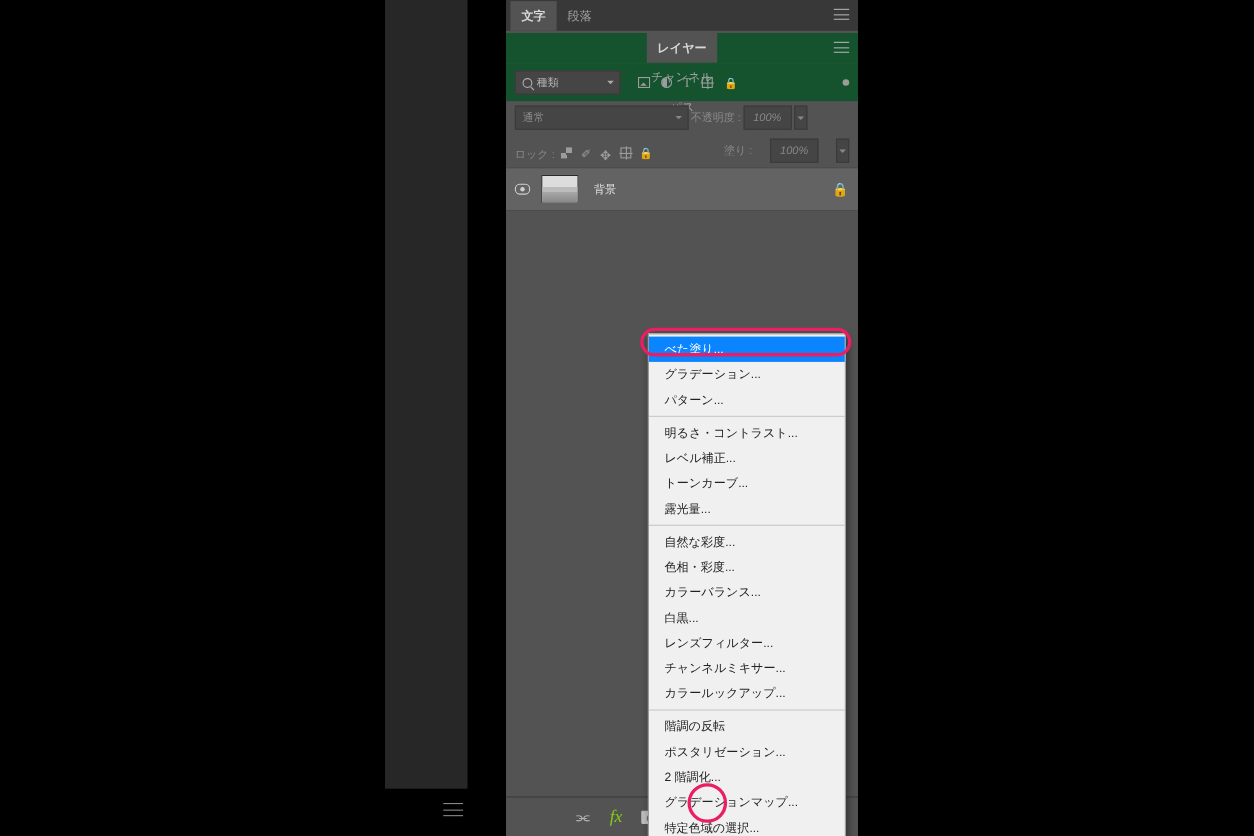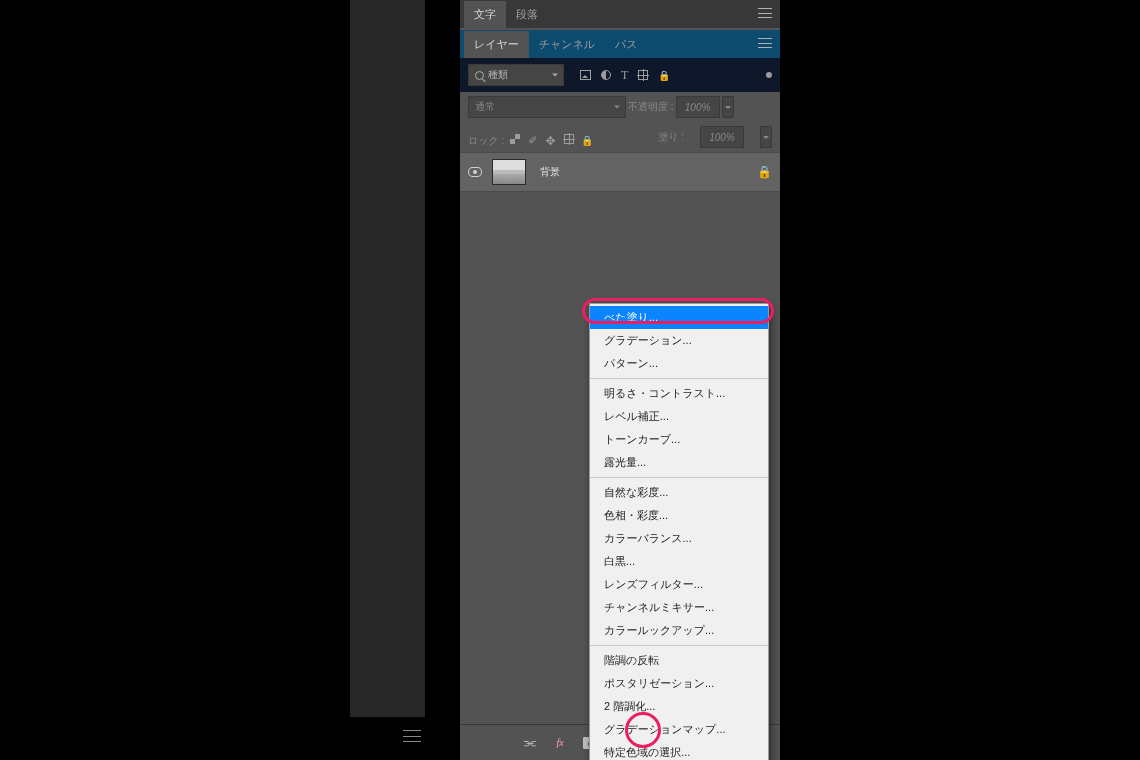--- a/index.html
+++ b/index.html
@@ -1,24 +1,24 @@
 <!DOCTYPE html>
 <html><head>
 <meta charset="utf-8">
 <style>
   * { box-sizing: border-box; margin: 0; padding: 0; font-family: "Hiragino Kaku Gothic Pro", "Meiryo", sans-serif; }
   body { background: #000; width: 1140px; height: 760px; overflow: hidden; position: relative; }
   .panel-area { position: absolute; left: 460px; top: 0; width: 320px; height: 760px; background: #535353; color: #b8b8b8; font-size: 11px; }
   .tab-strip { display: flex; align-items: center; height: 28px; background: #383838; padding: 0 4px; position: relative; }
-  .tab-strip.sub { background: #0c4a6e; }
+  .tab-strip.sub { background: #14532d; flex-direction: column; }
   .tab { padding: 6px 10px; color: #a0a0a0; cursor: pointer; }
-  .tab.active { background: #535353; color: #d8d8d8; font-weight: 400; }
+  .tab.active { background: #535353; color: #d8d8d8; font-weight: 700; }
   .menu-bars { position: absolute; right: 8px; top: 8px; width: 14px; height: 10px; display: flex; flex-direction: column; justify-content: space-between; }
   .menu-bars span { display: block; height: 1px; background: #b0b0b0; }
-  .filter-row { display: flex; align-items: center; gap: 6px; padding: 6px 8px; background: #0f172a; }
+  .filter-row { display: flex; align-items: center; gap: 6px; padding: 6px 8px; background: #14532d; }
   .filter-select { flex: 0 0 96px; height: 22px; background: #454545; border: 1px solid #3a3a3a; display: flex; align-items: center; padding: 0 6px; font-size: 10px; color: #b8b8b8; position: relative; }
   .filter-select::after { content: ""; position: absolute; right: 5px; top: 50%; border: 3px solid transparent; border-top-color: #aaa; transform: translateY(-25%); }
   .mag { width: 9px; height: 9px; border: 1px solid #b0b0b0; border-radius: 50%; position: relative; margin-right: 4px; }
   .mag::after { content: ""; position: absolute; width: 4px; height: 1px; background: #b0b0b0; bottom: -2px; right: -3px; transform: rotate(45deg); }
   .icon-row-small { display: flex; gap: 10px; color: #9c9c9c; font-size: 12px; align-items: center; flex: 1; justify-content: flex-start; padding-left: 10px; }
   .blend-row { display: flex; align-items: center; gap: 2px; padding: 4px 8px; }
   .blend-select { width: 158px; height: 22px; background: #454545; border: 1px solid #3a3a3a; display: flex; align-items: center; padding: 0 6px; font-size: 10px; color: #888; position: relative; }
   .blend-select::after { content: ""; position: absolute; right: 5px; top: 50%; border: 3px solid transparent; border-top-color: #888; transform: translateY(-25%); }
   .opacity-lbl { font-size: 10px; color: #888; }
   .pct-box { width: 44px; height: 22px; background: #454545; border: 1px solid #3a3a3a; display: flex; align-items: center; justify-content: center; font-size: 10px; color: #888; font-style: italic; }
@@ -34,21 +34,21 @@
   .eye::after { content: ""; position: absolute; left: 5px; top: 5px; width: 4px; height: 4px; background: #d0d0d0; border-radius: 50%; }
   .thumb { width: 34px; height: 26px; background: #ddd; border: 1px solid #2a2a2a; display:flex; align-items:flex-end;}
   .thumb-inner { width:100%; height:14px; background: linear-gradient(#aaa,#888); border-top:4px solid #bbb;}
   .layer-name { margin-left: 14px; color: #e0e0e0; font-size: 10px; }
   .lock-right { margin-left: auto; color: #d8d8d8; font-size: 12px; }
   .bar-bottom-left { position: absolute; left: 403px; top: 730px; width: 18px; height: 12px; display:flex; flex-direction:column; justify-content:space-between;}
   .bar-bottom-left span { height:1px; background:#888;}
   .footer { position: absolute; left: 460px; bottom: 0; width: 320px; height: 36px; background: #535353; border-top: 1px solid #3a3a3a; display: flex; align-items: center; justify-content: center; gap: 14px; }
   .ficon { width: 16px; height: 16px; display: flex; align-items: center; justify-content: center; color: #c0c0c0; font-size: 13px; position:relative;}
   .link-icon::before { content:"⫘"; font-size:14px; }
-  .fx-icon { font-style: italic; font-size: 10px; color:#fca5a5; font-family: serif;}
+  .fx-icon { font-style: italic; font-size: 16px; color:#84cc16; font-family: serif;}
   .mask-icon { width:14px; height:12px; border:1px solid #c0c0c0; background: #c0c0c0; position:relative; border-radius:1px;}
   .mask-icon::after { content:""; position:absolute; left:4px; top:3px; width:6px; height:6px; background:#535353; border-radius:50%;}
   .adj-icon { width:14px; height:14px; border:1px solid #c0c0c0; border-radius:50%; background: linear-gradient(90deg, #c0c0c0 50%, transparent 50%);}
   .folder-icon { width:14px; height:11px; border:1px solid #c0c0c0; border-radius:1px; position:relative;}
   .folder-icon::before { content:""; position:absolute; top:-3px; left:0; width:6px; height:3px; border:1px solid #c0c0c0; border-bottom:none; border-radius:1px 1px 0 0;}
   .folder-icon::after { content:""; position:absolute; top:2px; left:-1px; right:-1px; height:9px; border-top:1px solid #c0c0c0;}
   .new-icon { width:13px; height:12px; border:1px solid #c0c0c0; position:relative;}
   .new-icon::after { content:""; position:absolute; right:-1px; top:-1px; width:4px; height:4px; border-left:1px solid #c0c0c0; border-bottom:1px solid #c0c0c0; background:#535353;}
   .trash-icon { width:11px; height:13px; border:1px solid #c0c0c0; border-radius:0 0 2px 2px; position:relative;}
   .trash-icon::before { content:""; position:absolute; top:-3px; left:-2px; right:-2px; height:2px; border:1px solid #c0c0c0;}

